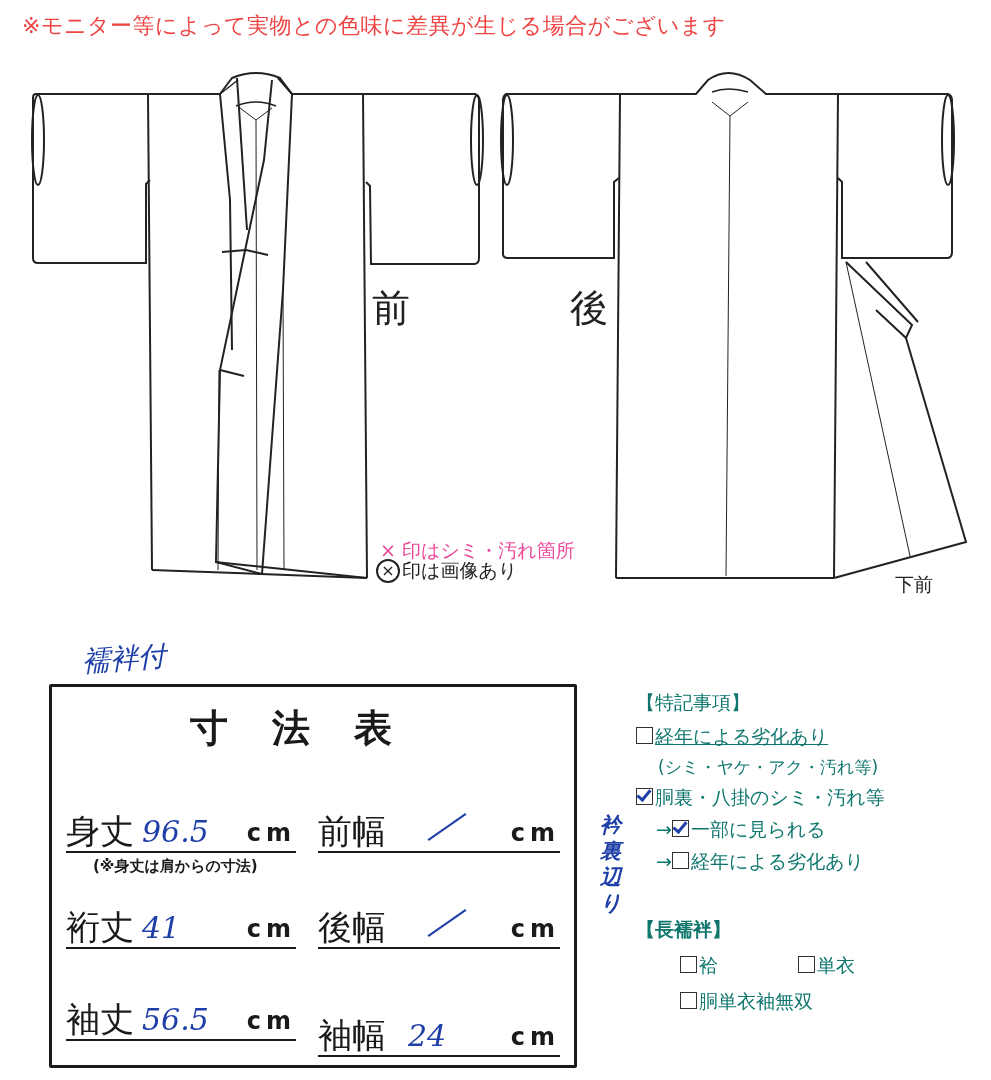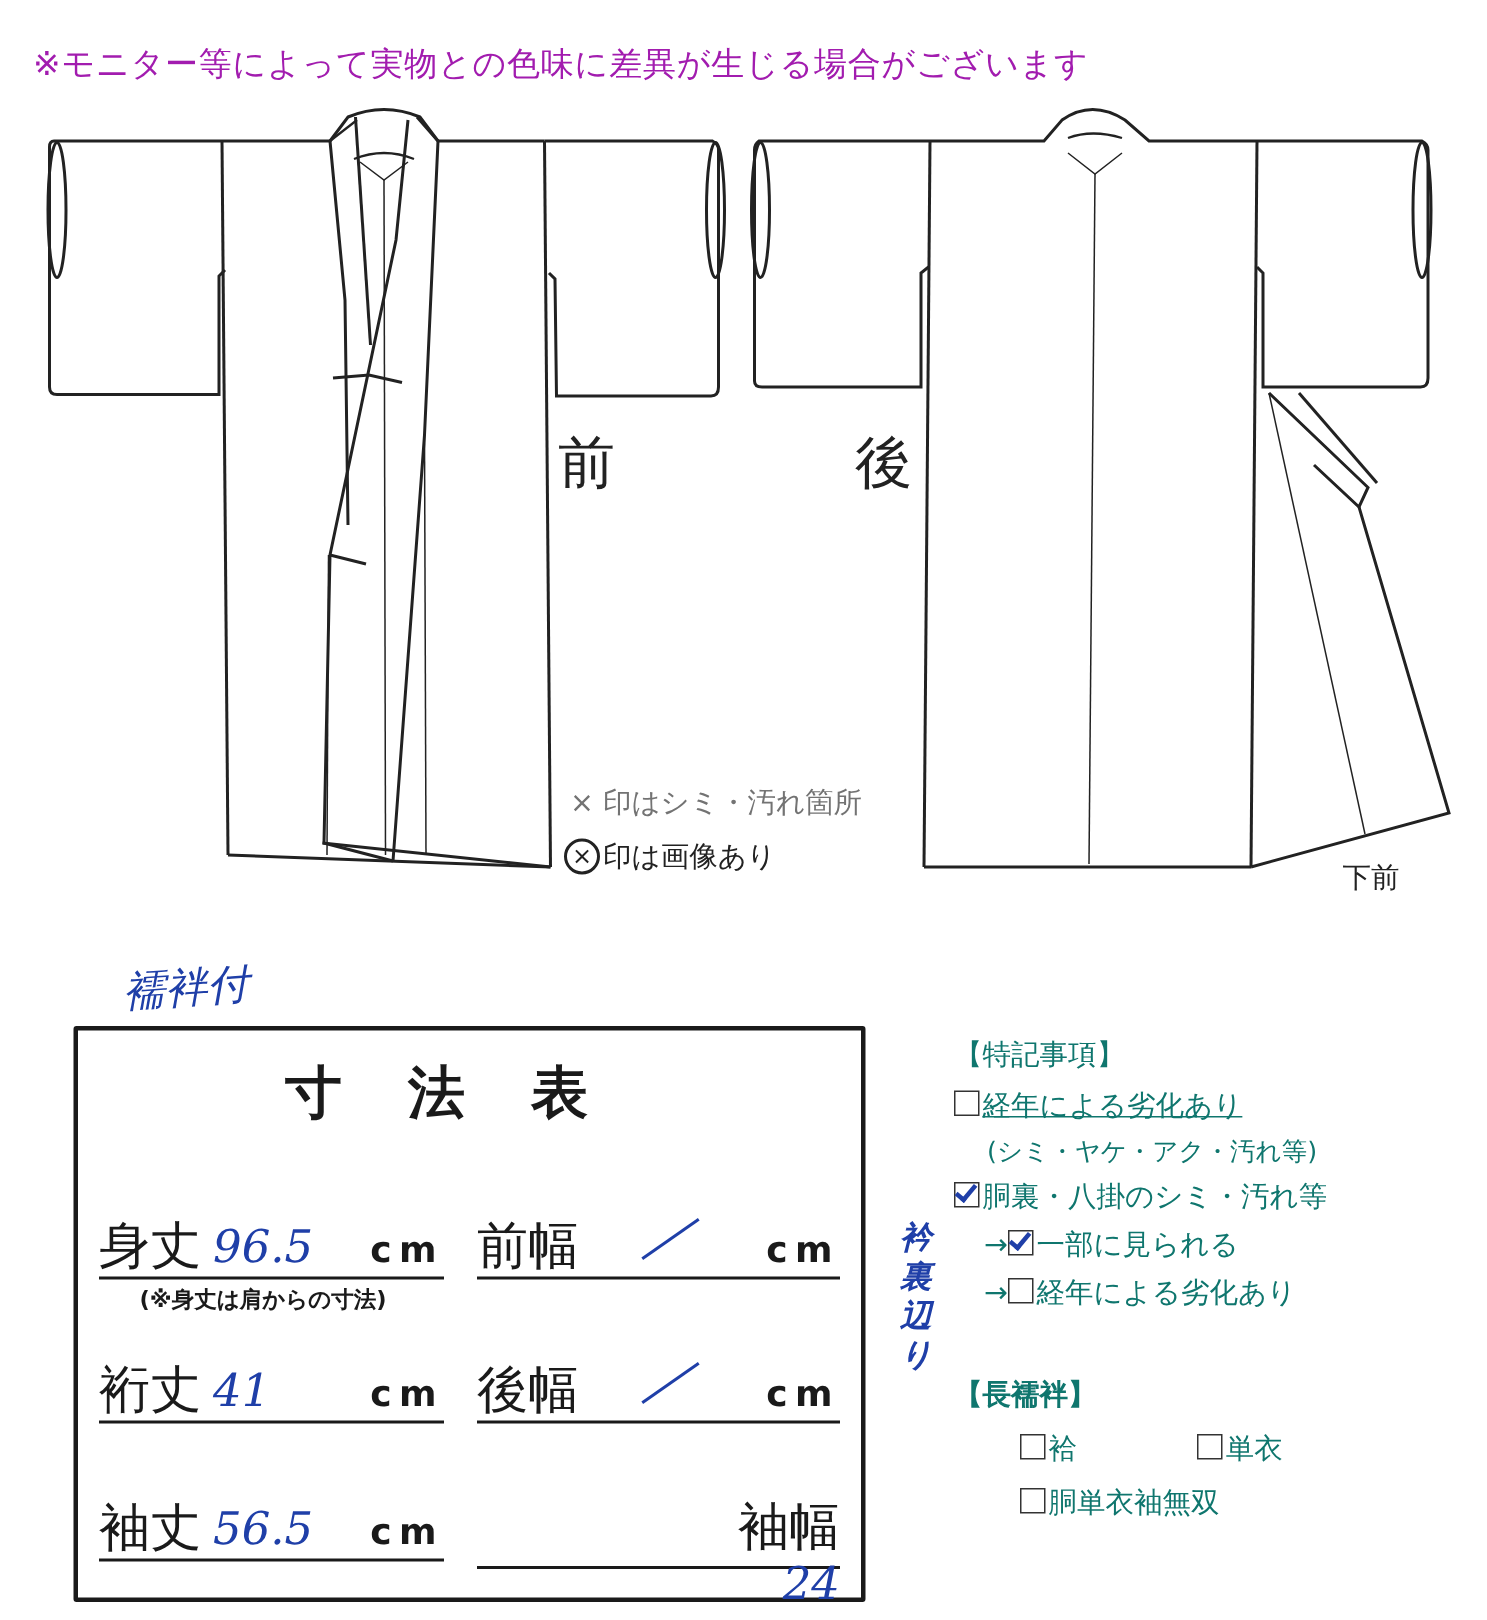--- a/index.html
+++ b/index.html
@@ -1,23 +1,23 @@
 <!DOCTYPE html>
 <html><head>
 <meta charset="utf-8">
 <style>
   html, body { margin:0; padding:0; background:#ffffff; }
   body { width:991px; height:1080px; position:relative; overflow:hidden;
          font-family:"DejaVu Sans", "Liberation Sans", sans-serif; color:#1a1a1a; }
   .abs { position:absolute; }
-  .notice { left:22px; top:28px; font-size:22px; letter-spacing:0.5px; color:#a21caf; white-space:nowrap; }
+  .notice { left:22px; top:11px; font-size:22px; letter-spacing:0.5px; color:#ef4444; white-space:nowrap; }
   svg.drawing { position:absolute; left:0; top:0; }
   .label-front { left:372px; top:283px; font-size:38px; color:#222; }
   .label-back { left:570px; top:283px; font-size:38px; color:#222; }
-  .legend1 { left:380px; top:522px; font-size:19px; color:#737373; white-space:nowrap; }
+  .legend1 { left:380px; top:538px; font-size:19px; color:#ec4899; white-space:nowrap; }
   .legend2 { left:376px; top:558px; font-size:19px; color:#222; white-space:nowrap; display:flex; align-items:center; }
   .circx { display:inline-block; width:20px; height:20px; border:2px solid #222; border-radius:50%;
            text-align:center; line-height:19px; font-size:16px; margin-right:2px; }
   .shitamae { left:895px; top:572px; font-size:19px; color:#222; }
   .hand { color:#1f3fa8; font-family:"DejaVu Serif", "Liberation Serif", serif; font-style:italic; }
   .hand-top { left:82px; top:640px; font-size:28px; transform:rotate(-4deg); }
   .table-box { left:49px; top:684px; width:522px; height:378px; border:3px solid #1a1a1a; border-radius:2px; background:#fff; }
   .table-title { position:absolute; left:0; width:100%; top:16px; text-align:center; font-size:38px; font-weight:bold; letter-spacing:44px; box-sizing:border-box; }
   .row { position:absolute; display:flex; align-items:flex-end; border-bottom:2px solid #1a1a1a; height:46px; }
   .row .lbl { font-size:34px; color:#1a1a1a; line-height:40px; }
@@ -126,21 +126,21 @@
     <span class="lbl">後幅</span>
     <span class="val"><span class="slash"></span></span>
     <span class="unit">cm</span>
   </div>
 
   <div class="row" style="left:14px; top:306px; width:230px;">
     <span class="lbl">袖丈</span>
     <span class="val hand">56.5</span>
     <span class="unit">cm</span>
   </div>
-  <div class="row" style="left:266px; top:311px; width:242px;flex-direction:column;">
+  <div class="row" style="left:266px; top:322px; width:242px;">
     <span class="lbl">袖幅</span>
     <span class="val hand" style="padding-left:14px;">24</span>
     <span class="unit">cm</span>
   </div>
 </div>
 
 <div class="abs notes">
   <div style="margin-bottom:8px;">【特記事項】</div>
   <div style="margin-bottom:6px;text-decoration:underline;">
     <span class="chk"></span><span>経年による劣化あり</span>

